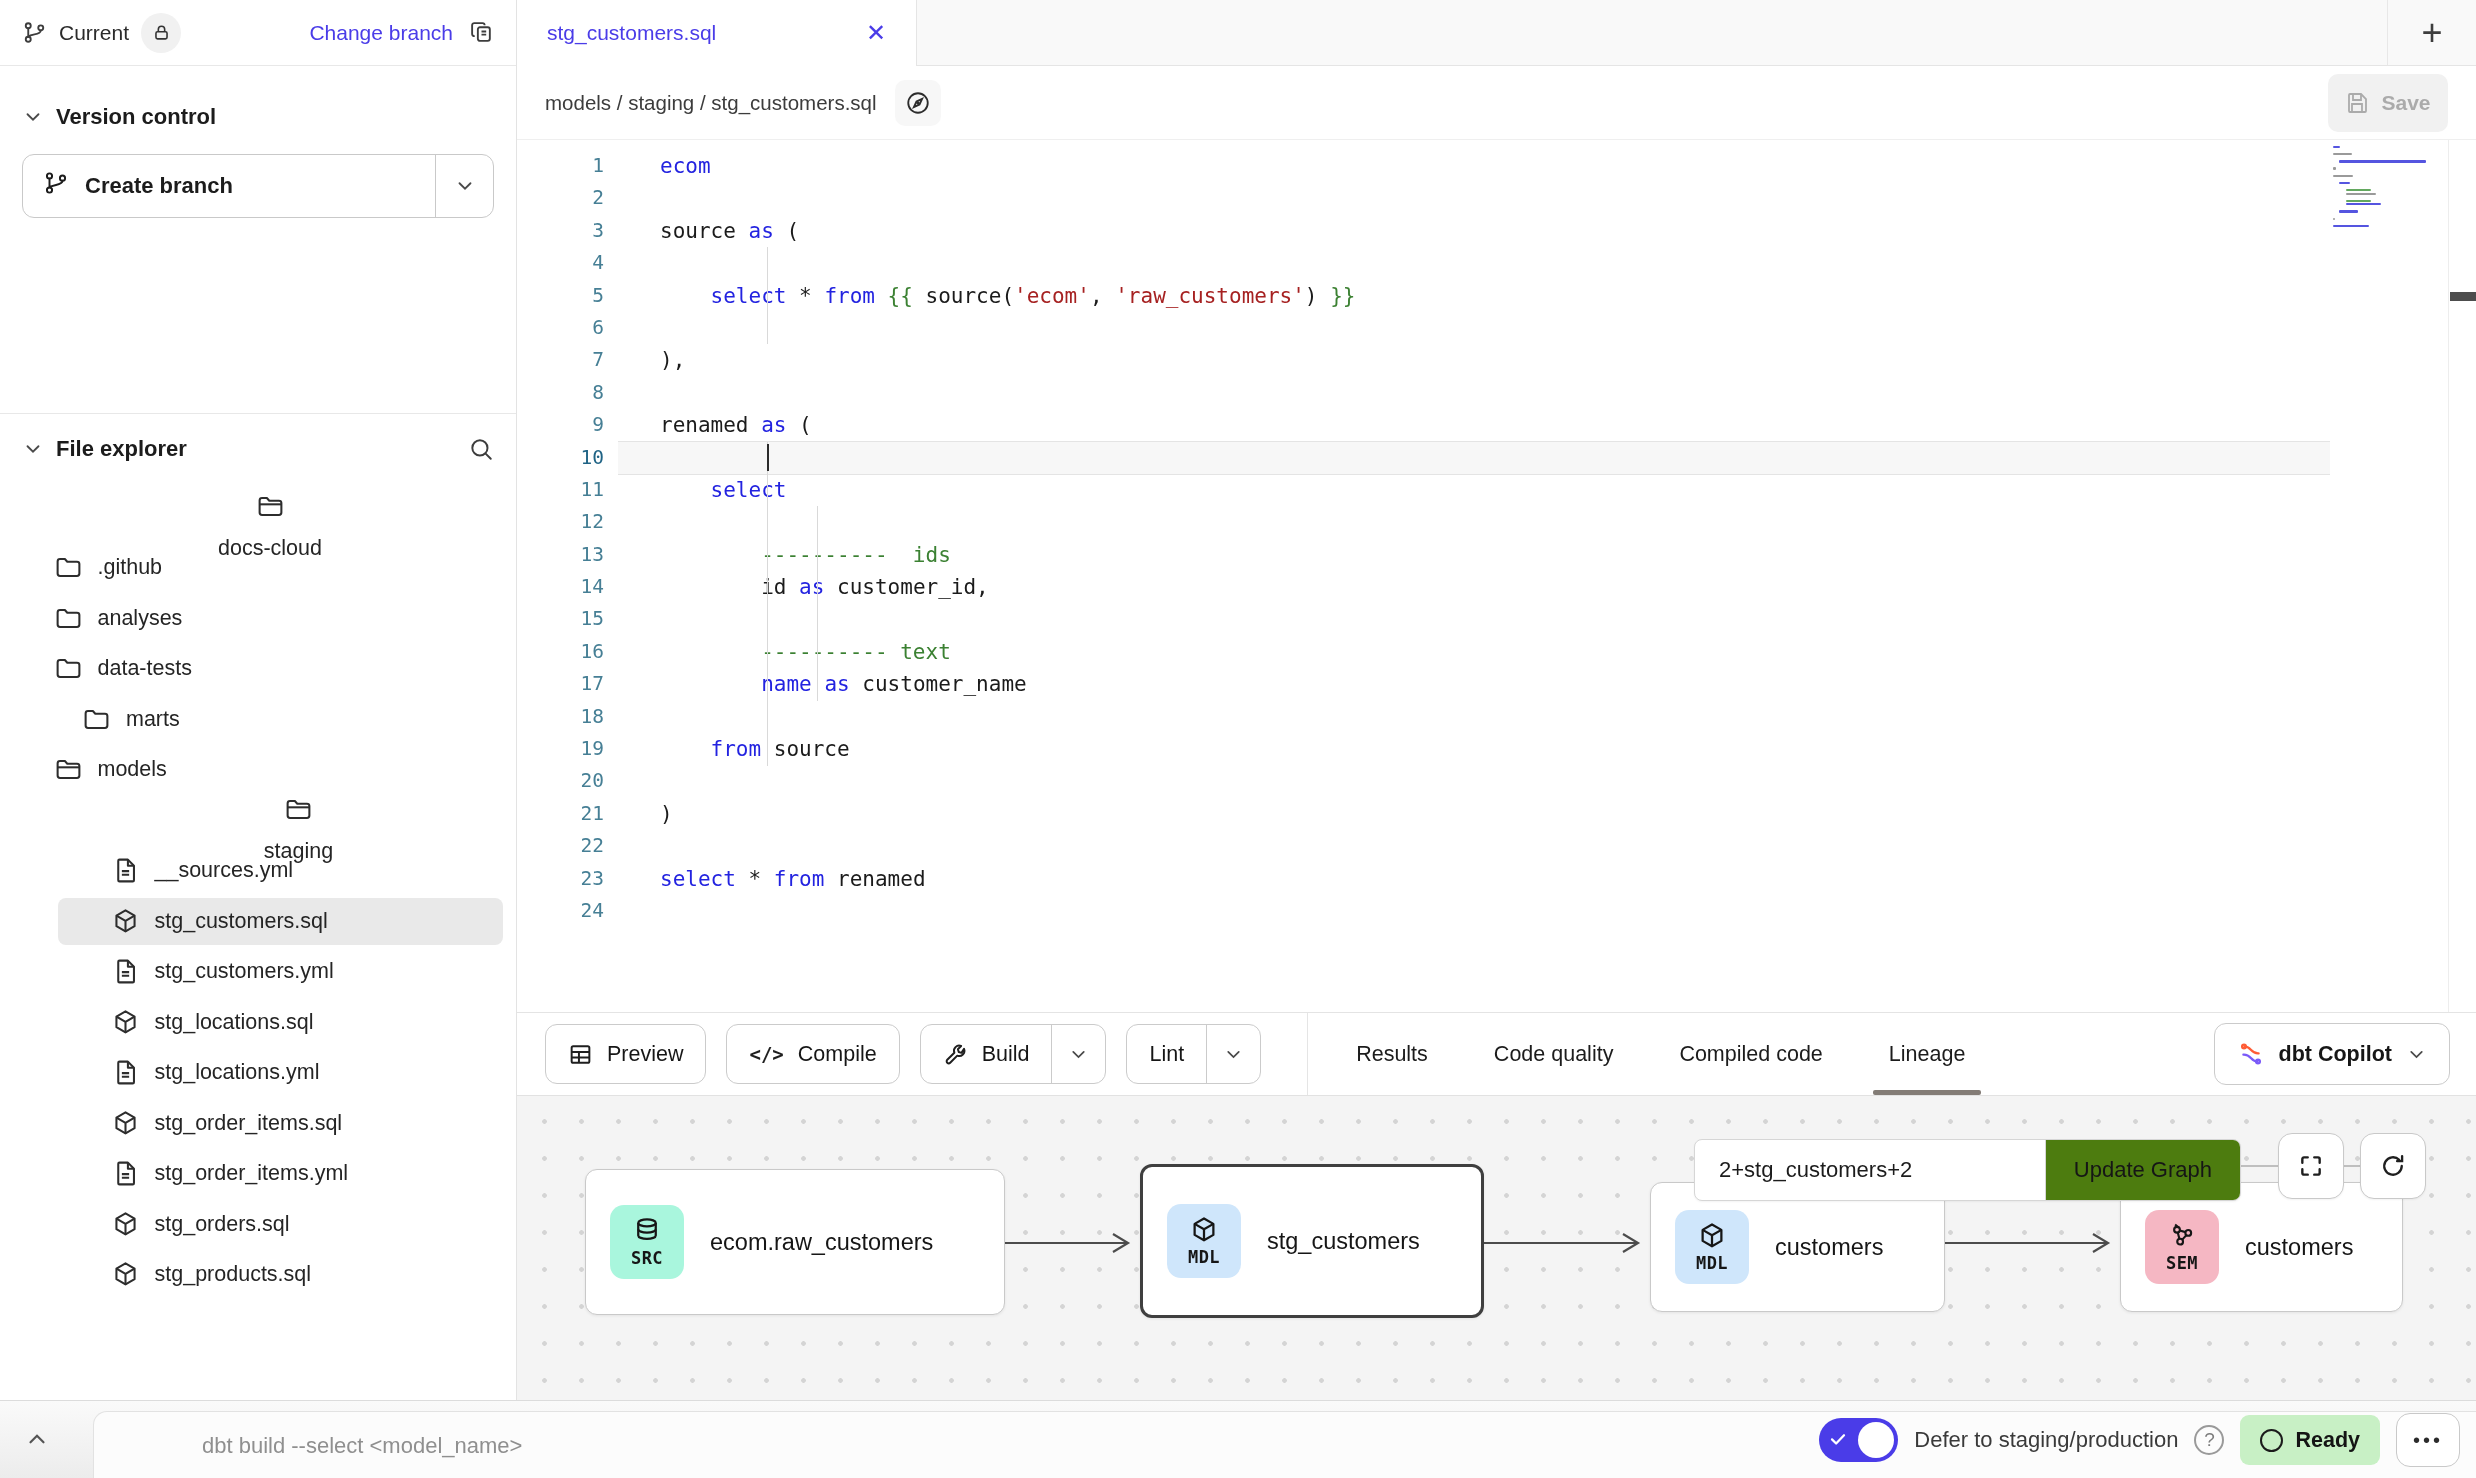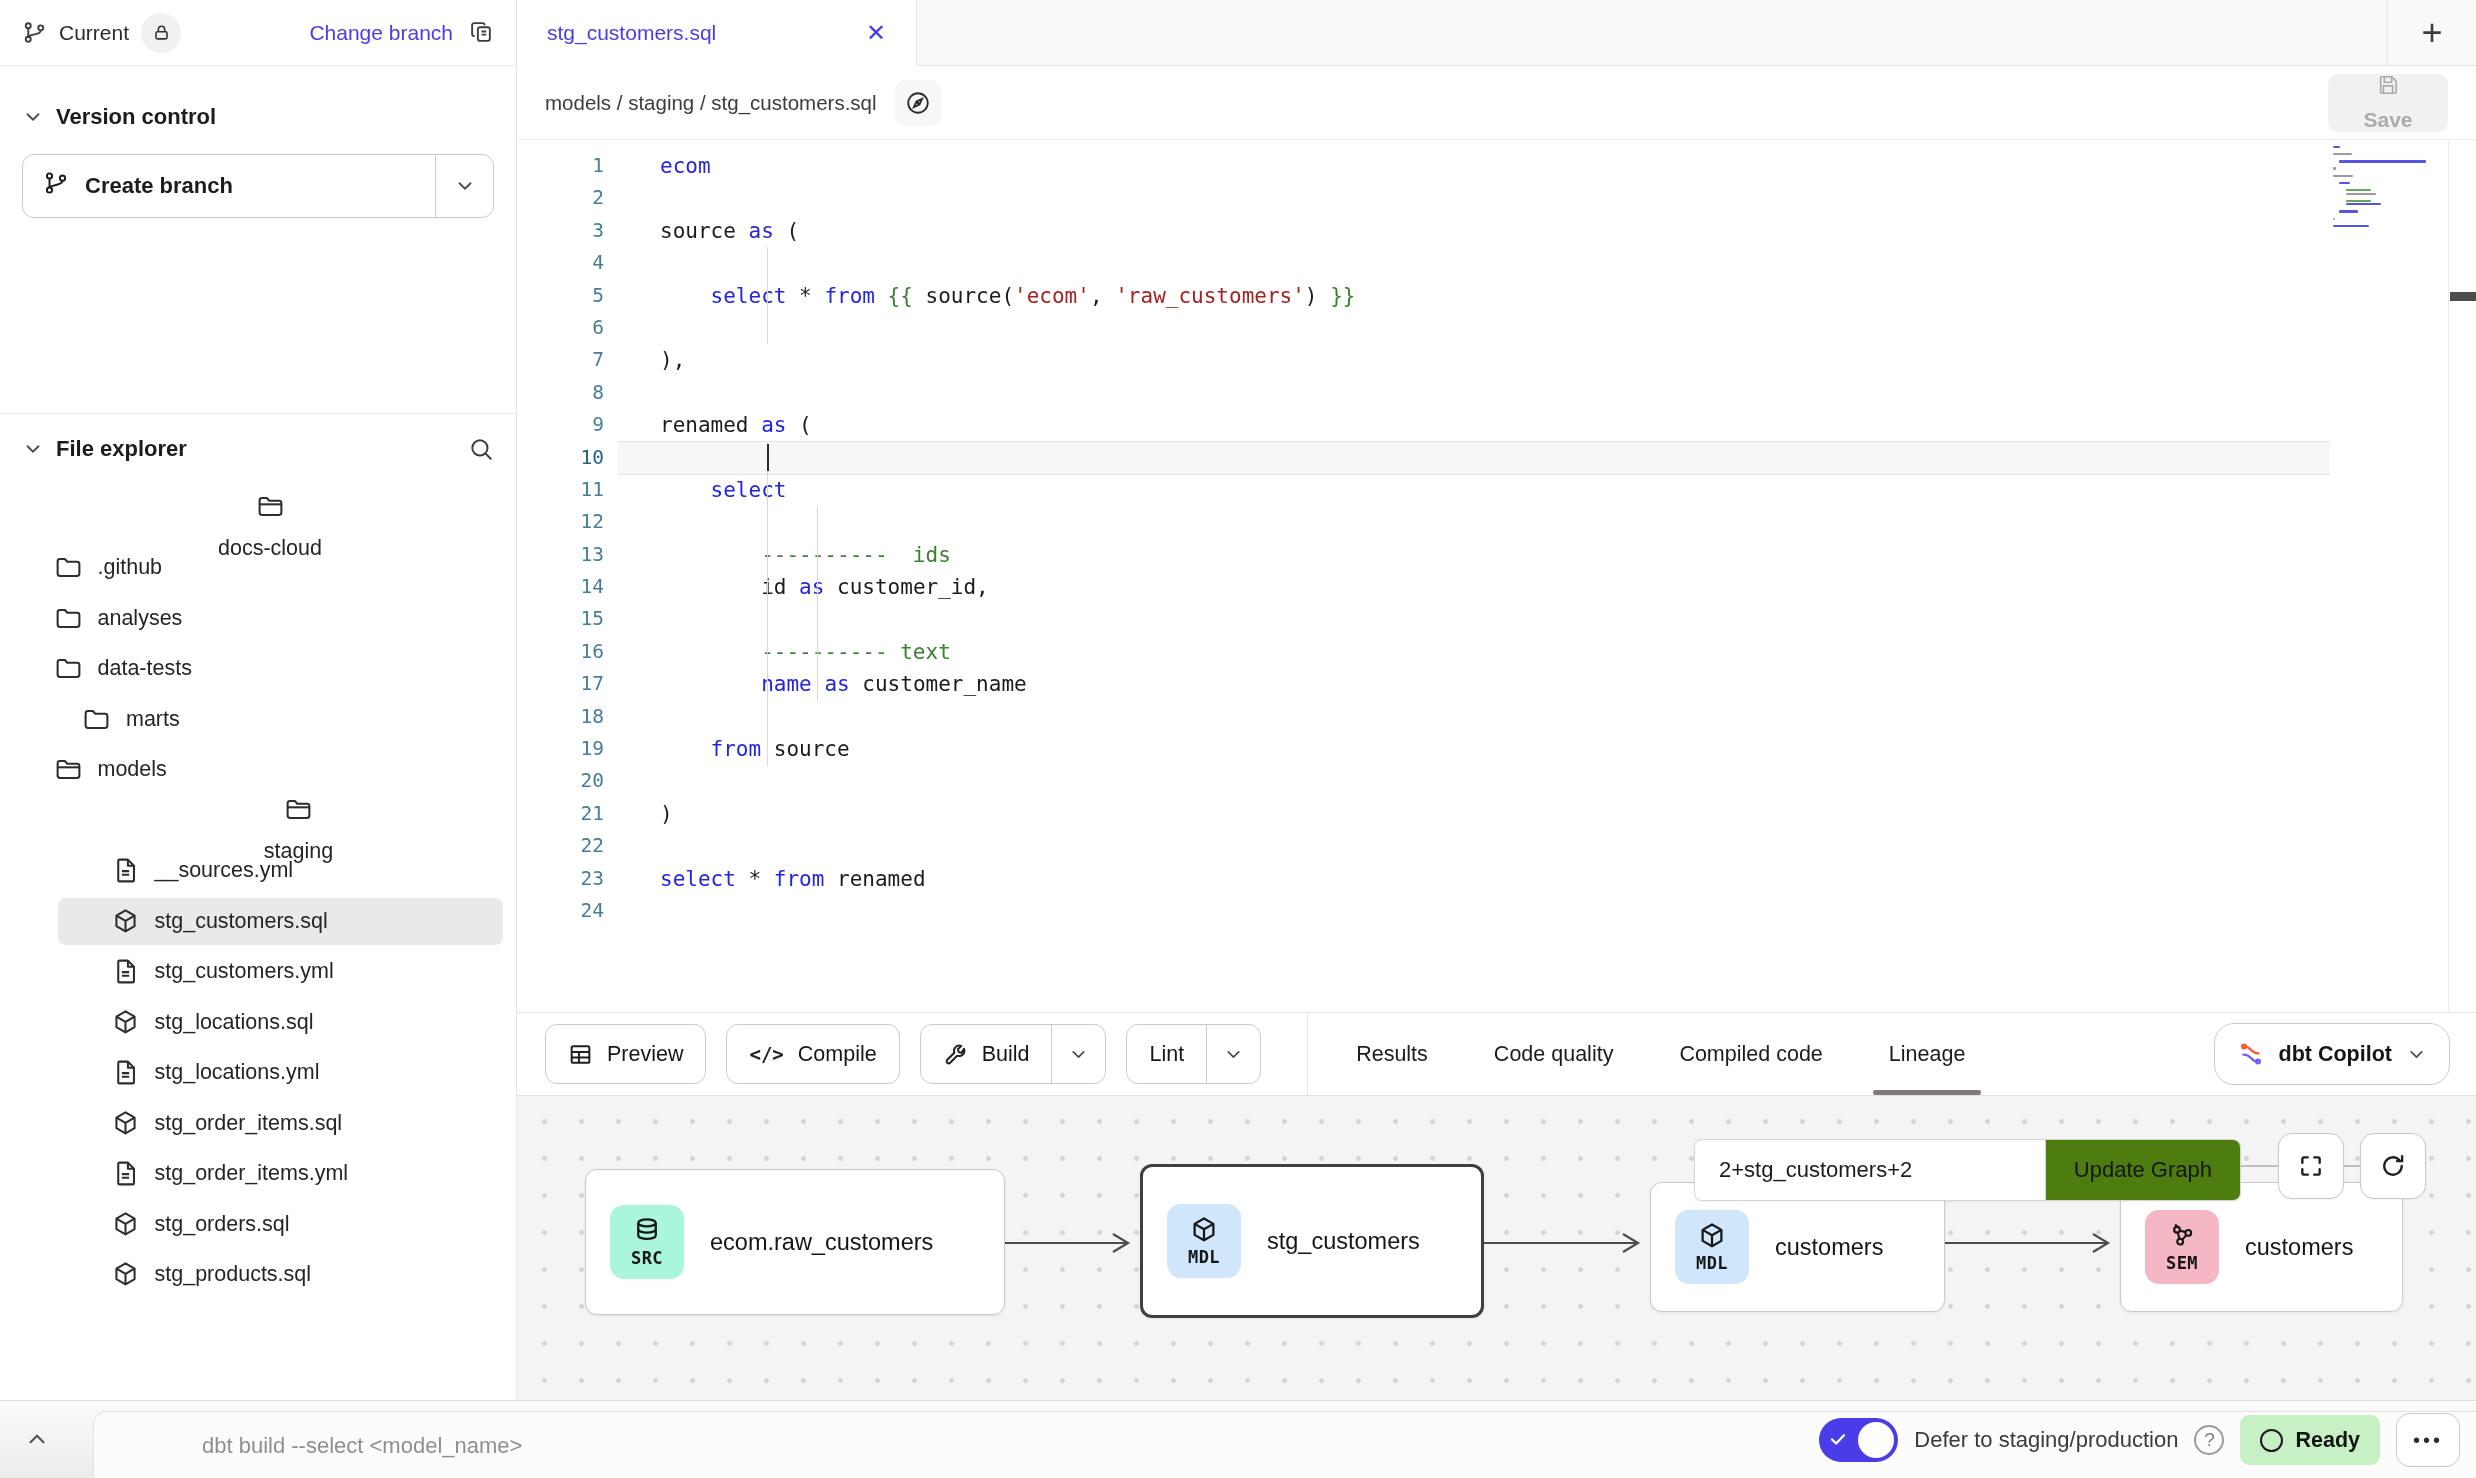--- a/index.html
+++ b/index.html
@@ -40,21 +40,21 @@
   .tab { width:400px; height:66px; background:#fff; border-right:1px solid #e5e5e5; display:flex; align-items:center; padding:0 30px; gap:16px; position:relative; }
   .tab::after { content:""; position:absolute; left:0; right:0; bottom:-1px; height:1px; background:#fff; }
   .tab-label { flex:1; font-size:21px; font-weight:500; color:var(--accent); cursor:pointer; }
   .tab-close { color:var(--accent); font-size:24px; line-height:1; cursor:pointer; }
   .tab-plus-zone { margin-left:auto; width:89px; border-left:1px solid #e8e8e8; display:flex; align-items:center; justify-content:center; }
   .plus-btn { font-size:36px; font-weight:300; color:#3d3d3d; line-height:1; cursor:pointer; }
 
   .crumbrow { position:absolute; left:0; right:0; top:66px; height:74px; background:#fff; display:flex; align-items:center; padding:0 28px; border-bottom:1px solid #efefef; }
   .crumb { font-size:20.5px; color:#3c3c3c; }
   .copilot-file-btn { margin-left:18px; width:46px; height:46px; border-radius:10px; background:#f7f7f7; display:flex; align-items:center; justify-content:center; color:#2c2c2c; cursor:pointer; }
-  .save-btn { margin-left:auto; height:58px; min-width:120px; border-radius:10px; background:#f1f1f1; color:#ababab; font-size:21px; font-weight:600; display:flex; align-items:center; justify-content:center; gap:12px; cursor:default;flex-direction:column; }
+  .save-btn { margin-left:auto; height:58px; min-width:120px; border-radius:10px; background:#f1f1f1; color:#ababab; font-size:21px; font-weight:600; display:flex; align-items:center; justify-content:center; gap:12px; cursor:default; }
 
   
   .editor { position:absolute; left:0; right:0; top:140px; height:872px; background:#fff; overflow:hidden; }
   .gutter { position:absolute; left:0; top:0; bottom:0; width:101px; }
   .gut-num { height:32.4px; line-height:32.4px; text-align:right; padding-right:14px; font-family:"DejaVu Sans Mono", monospace; font-size:19.5px; color:#467f95; }
   .gut-num.act { color:#1f6385; }
   .gutter, .code-rows { padding-top:10px; }
   .code-rows { position:absolute; left:101px; right:0; top:0; bottom:0; }
   .code-line { height:32.4px; line-height:32.4px; white-space:pre; font-family:"DejaVu Sans Mono", monospace; font-size:21px; color:#1b1b1b; padding-left:42px; position:relative; }
   .code-line.active { background:#f7f7f7; box-shadow:0 -1px 0 #e4e4e4, 0 1px 0 #e4e4e4; width:1712px; }
@@ -70,21 +70,21 @@
   .toolbar { position:absolute; left:0; right:0; top:1012px; height:83px; background:#fff; border-top:1px solid #e4e4e4; display:flex; align-items:center; padding-left:28px; }
   .tb-btn { height:60px; border:1.5px solid #cbcbcb; border-radius:12px; background:#fff; display:flex; align-items:center; font-size:21.5px; font-weight:500; color:#161616; overflow:hidden; margin-right:20px; }
   .tb-btn .part { display:flex; align-items:center; gap:14px; padding:0 22px; height:100%; cursor:pointer; }
   .tb-btn .split { border-left:1.5px solid #cbcbcb; padding:0 16px; color:#4a4a4a; }
   .tb-btn .ic { display:inline-flex; color:#1f1f1f; }
   .code-glyph { font-family:"DejaVu Sans Mono", monospace; font-size:19px; font-weight:700; }
   .tb-vdiv { width:1px; align-self:stretch; background:#e5e5e5; margin:0 6px 0 26px; }
   .tb-tabs { display:flex; align-items:center; gap:62px; margin-left:40px; height:100%; }
   .tb-tab { font-size:21.5px; color:#1c1c1c; position:relative; height:100%; display:flex; align-items:center; cursor:pointer; padding:0 2px; }
   .tb-tab.active::after { content:""; position:absolute; left:-14px; right:-14px; bottom:0; height:5px; background:#837c76; border-radius:2px; }
-  .copilot-btn { margin-left:auto; margin-right:26px; height:62px; border:1.5px solid #cbcbcb; border-radius:20px; background:#fff; display:flex; align-items:center; gap:14px; padding:0 22px; font-size:21.5px; font-weight:600; color:#161616; cursor:pointer; }
+  .copilot-btn { margin-left:auto; margin-right:26px; height:62px; border:1.5px solid #cbcbcb; border-radius:12px; background:#fff; display:flex; align-items:center; gap:14px; padding:0 22px; font-size:21.5px; font-weight:600; color:#161616; cursor:pointer; }
   .copilot-btn .chev { color:#4a4a4a; display:inline-flex; }
 
   
   .lineage { position:absolute; left:0; right:0; top:1095px; height:305px; background-color:#f4f4f4; border-top:1px solid #e2e2e2;
     background-image:radial-gradient(#d4d4d4 2.2px, transparent 2.3px); background-size:37px 37px; background-position:9px 7px; }
   .edges { position:absolute; inset:0; }
   .lnode { position:absolute; background:#fff; border:1.5px solid #c9c9c9; border-radius:12px; box-shadow:0 1px 3px rgba(0,0,0,.07); display:flex; align-items:center; gap:26px; padding-left:24px; cursor:pointer; }
   .lnode.selected { border:3px solid #3f3f3f; }
   .n1 { left:68px;  top:73px; width:420px; height:146px; }
   .n2 { left:623px; top:68px; width:344px; height:154px; }

